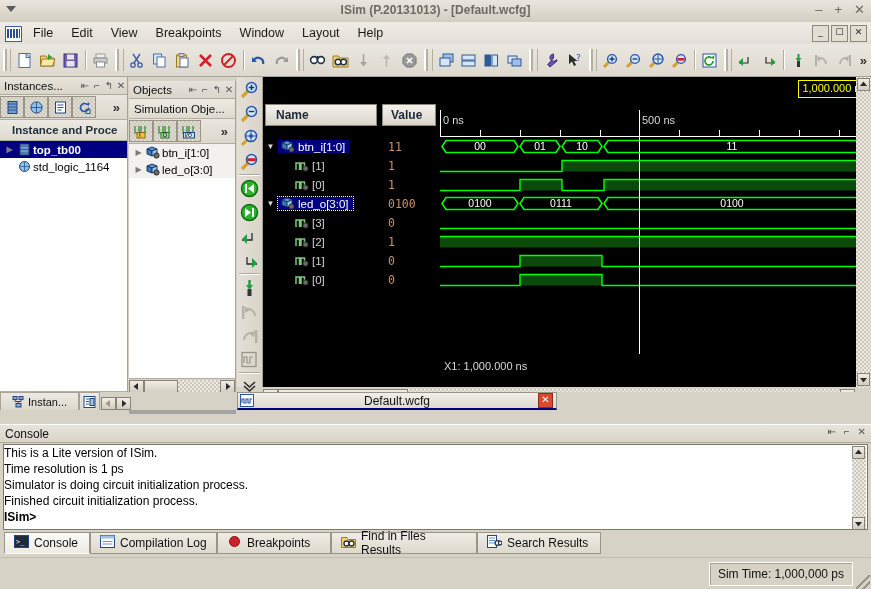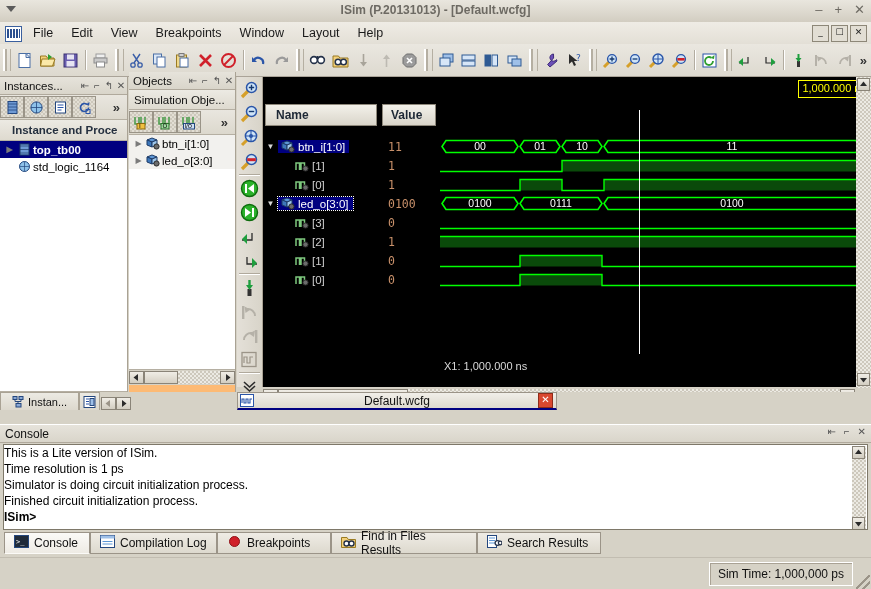--- a/index.html
+++ b/index.html
@@ -92,22 +92,22 @@
     white-space:nowrap;overflow:hidden;
   }
   .tree{background:#fff;overflow:hidden;}
   .trow{height:17px;display:flex;align-items:center;font-size:11.5px;padding-left:3px;white-space:nowrap;}
   .trow.sel{background:#000080;color:#fff;font-weight:bold;}
   .twist{width:13px;text-align:center;color:#7b7b7b;font-size:8px;}
   .ticon{width:17px;display:flex;align-items:center;justify-content:center;}
 
   
   .objects{
-    position:absolute;left:129px;top:72px;width:107px;height:333px;
-    background:#fdba74;border-right:1px solid #a9a294;box-sizing:border-box;
+    position:absolute;left:129px;top:81px;width:107px;height:333px;
+    background:#a3a3a3;border-right:1px solid #a9a294;box-sizing:border-box;
   }
 
   .hscroll{
     height:15px;background:#d6d2c6;border-top:1px solid #b5afa2;
     display:flex;align-items:center;
   }
   .sarrow{width:15px;height:13px;border:1px solid #8a8478;background:linear-gradient(180deg,#f0ede6,#d2cdc1);
     display:flex;align-items:center;justify-content:center;box-sizing:border-box;cursor:default;}
   .sthumb{height:13px;border:1px solid #8a8478;background:linear-gradient(180deg,#f0ede6,#d5d0c4);box-sizing:border-box;}
   .strack{flex:1;height:13px;background:
@@ -897,20 +897,38 @@
             <div class="vrow">0100</div>
             <div class="vrow">0</div>
             <div class="vrow">1</div>
             <div class="vrow">0</div>
             <div class="vrow">0</div>
           </div>
       </div>
 
       <div class="wavecol">
         <div class="marker-flag">1,000.000 ns</div>
+        <div class="ruler" id="wave-ruler">
+            <div class="rline"></div>
+            <div class="rtick" style="left: 0px;"></div>
+            <div class="rtick" style="left: 40px;"></div>
+            <div class="rtick" style="left: 80px;"></div>
+            <div class="rtick" style="left: 120px;"></div>
+            <div class="rtick" style="left: 160px;"></div>
+            <div class="rtick" style="left: 199px;"></div>
+            <div class="rtick" style="left: 239px;"></div>
+            <div class="rtick" style="left: 279px;"></div>
+            <div class="rtick" style="left: 319px;"></div>
+            <div class="rtick" style="left: 359px;"></div>
+            <div class="rtick" style="left: 399px;"></div>
+            <div class="rvline" style="left: 0px; height: 27px;"></div>
+            <div class="rvline" style="left: 199px; height: 27px;"></div>
+            <div class="rlabel" style="left: 0px;">0 ns</div>
+            <div class="rlabel" style="left: 199px;">500 ns</div>
+          </div>
         <div class="wavearea" id="wave-plot">
             <div class="wrowarea" style="top: 0px;"><svg width="421" height="19">
                 <path d="M6 3.5 H74 L78 9.5 L74 15.5 H6 L2 9.5 Z" fill="#000000" stroke="#00ff00" stroke-width="1.6"></path>
                 <text x="40" y="12.5" fill="#ffffff" font-size="10.5" font-family="Liberation Sans, sans-serif" text-anchor="middle">00</text>
                 <path d="M84 3.5 H116 L120 9.5 L116 15.5 H84 L80 9.5 Z" fill="#000000" stroke="#00ff00" stroke-width="1.6"></path>
                 <text x="100" y="12.5" fill="#ffffff" font-size="10.5" font-family="Liberation Sans, sans-serif" text-anchor="middle">01</text>
                 <path d="M126 3.5 H158 L162 9.5 L158 15.5 H126 L122 9.5 Z" fill="#000000" stroke="#00ff00" stroke-width="1.6"></path>
                 <text x="142" y="12.5" fill="#ffffff" font-size="10.5" font-family="Liberation Sans, sans-serif" text-anchor="middle">10</text>
                 <path d="M168 3.5 H416 L420 9.5 L416 15.5 H168 L164 9.5 Z" fill="#000000" stroke="#00ff00" stroke-width="1.6"></path>
                 <text x="292" y="12.5" fill="#ffffff" font-size="10.5" font-family="Liberation Sans, sans-serif" text-anchor="middle">11</text>

